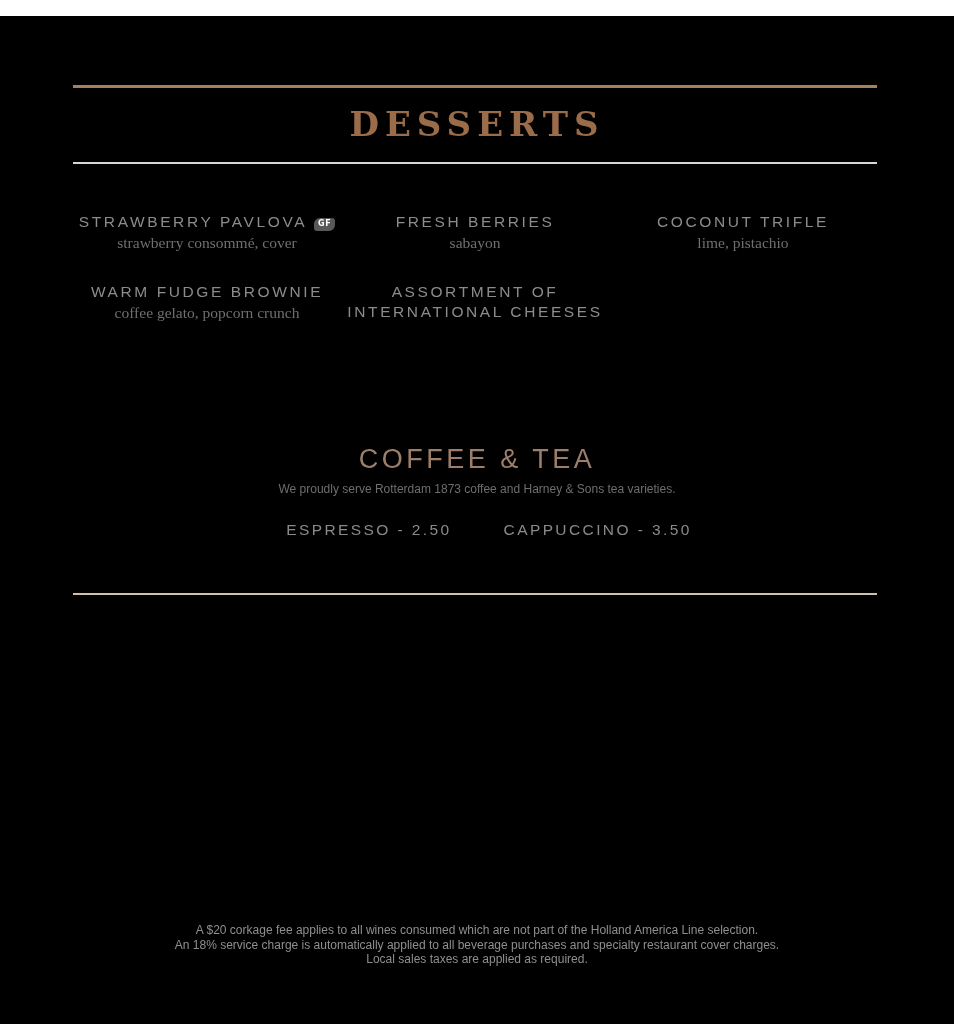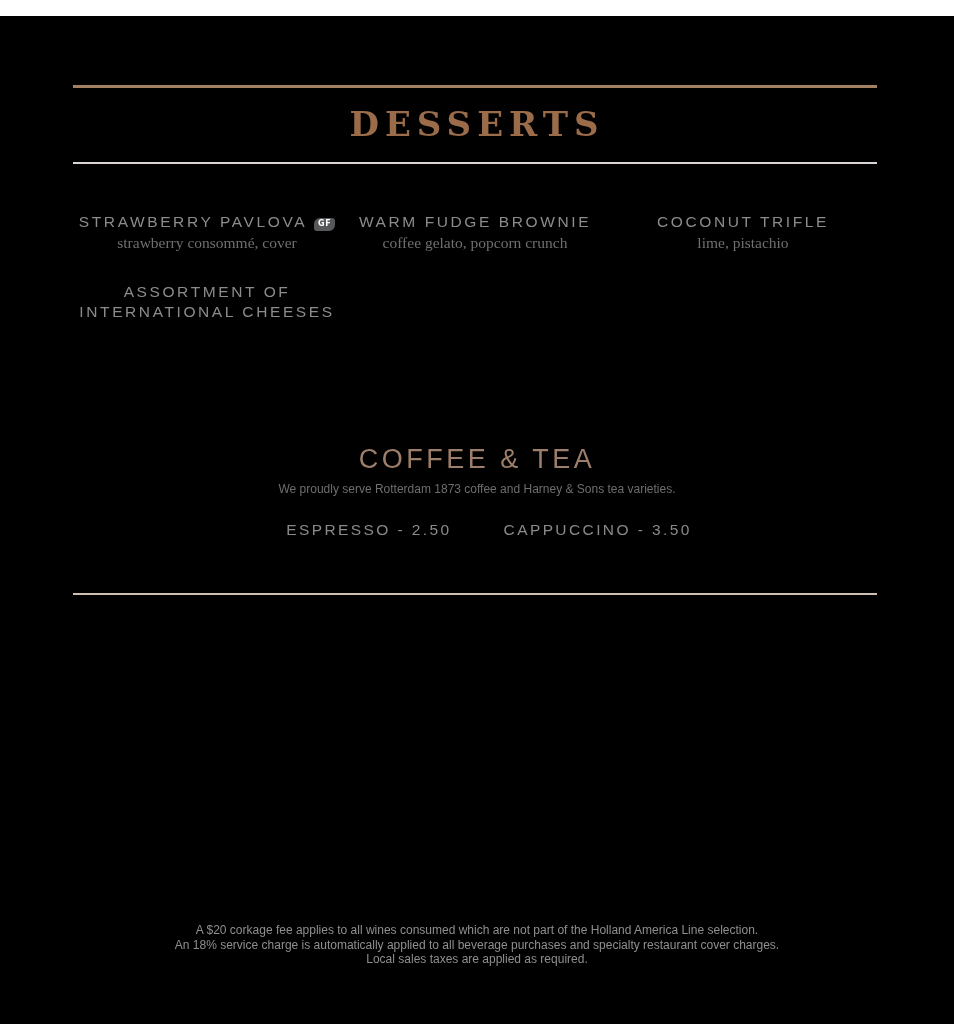--- a/index.html
+++ b/index.html
@@ -141,29 +141,33 @@
 
   <div class="rule rule-title"></div>
 
   <div class="menu-grid">
 
     <div class="menu-item">
       <div class="menu-item-name"><span>STRAWBERRY PAVLOVA</span><span class="gf-badge">GF</span></div>
       <div class="menu-item-desc">strawberry consommé, cover</div>
     </div>
 
-
     <div class="menu-item">
-      <div class="menu-item-name">WARM FUDGE BROWNIE</div>
-      <div class="menu-item-desc">coffee gelato, popcorn crunch</div>
+      <div class="menu-item-name">FRESH BERRIES</div>
+      <div class="menu-item-desc">sabayon</div>
     </div>
 
     <div class="menu-item">
       <div class="menu-item-name">COCONUT TRIFLE</div>
       <div class="menu-item-desc">lime, pistachio</div>
+    </div>
+
+    <div class="menu-item">
+      <div class="menu-item-name">WARM FUDGE BROWNIE</div>
+      <div class="menu-item-desc">coffee gelato, popcorn crunch</div>
     </div>
 
 
     <div class="menu-item">
       <div class="menu-item-name">ASSORTMENT OF
 INTERNATIONAL CHEESES</div>
       <div class="menu-item-desc"></div>
     </div>
 
   </div>

